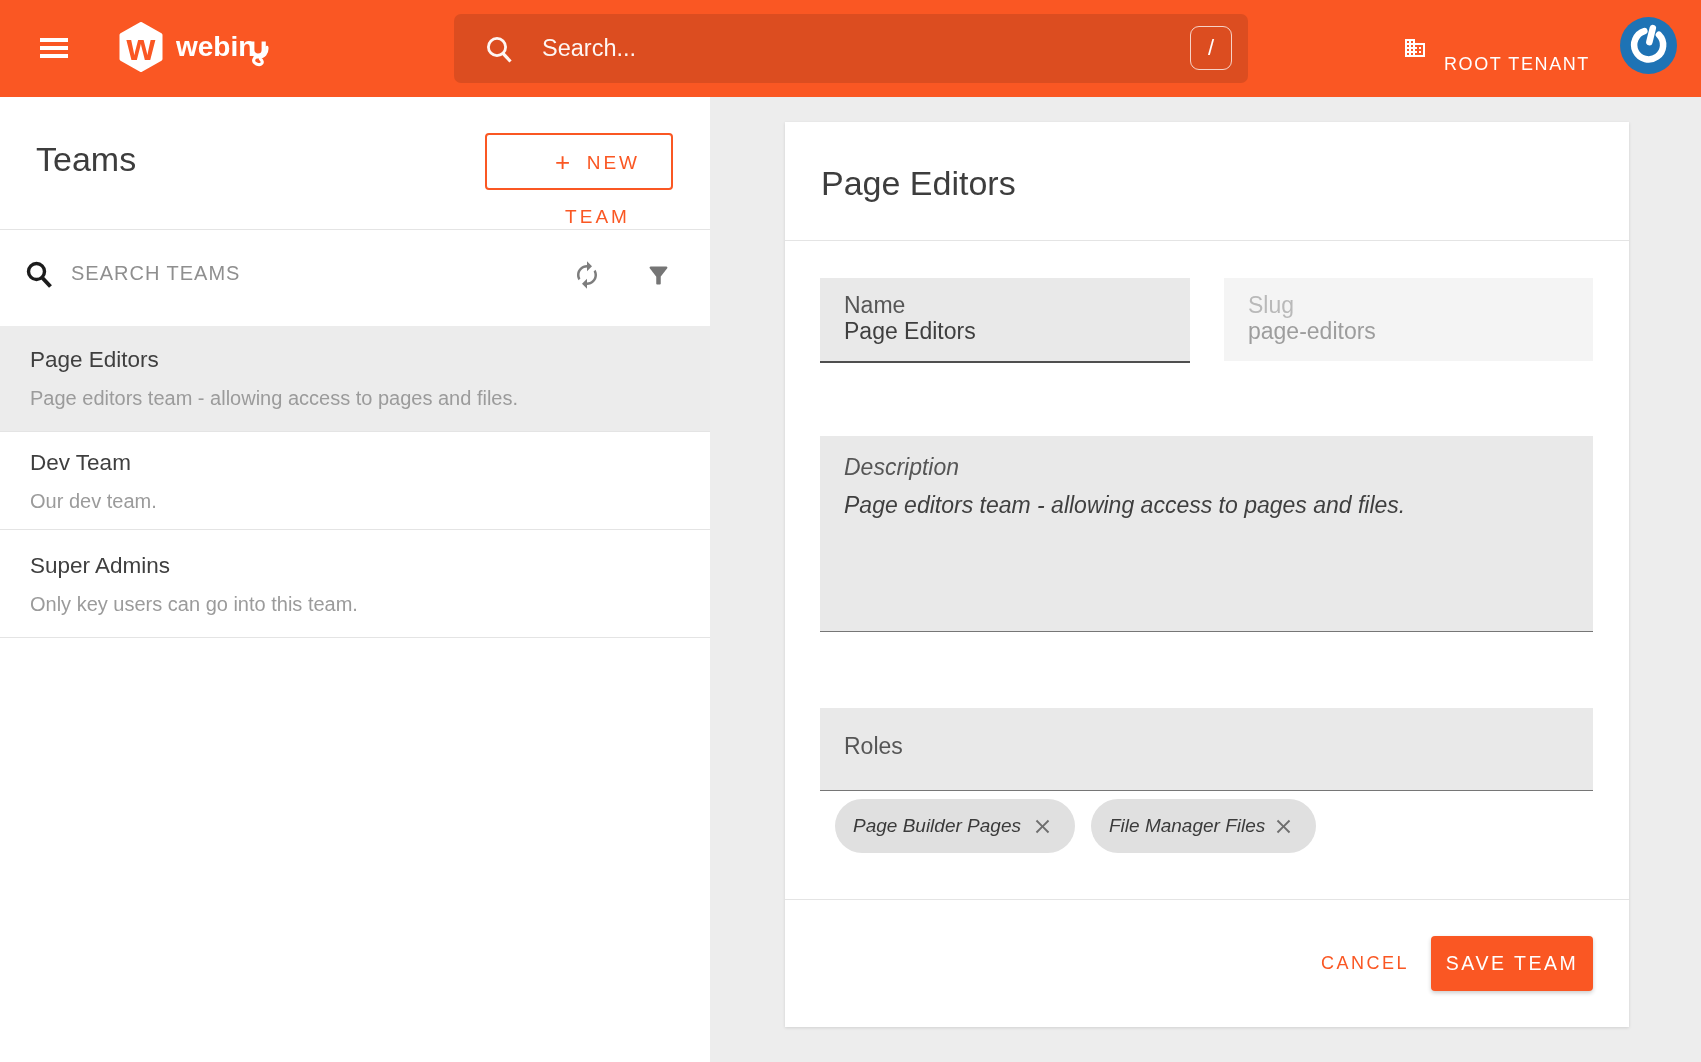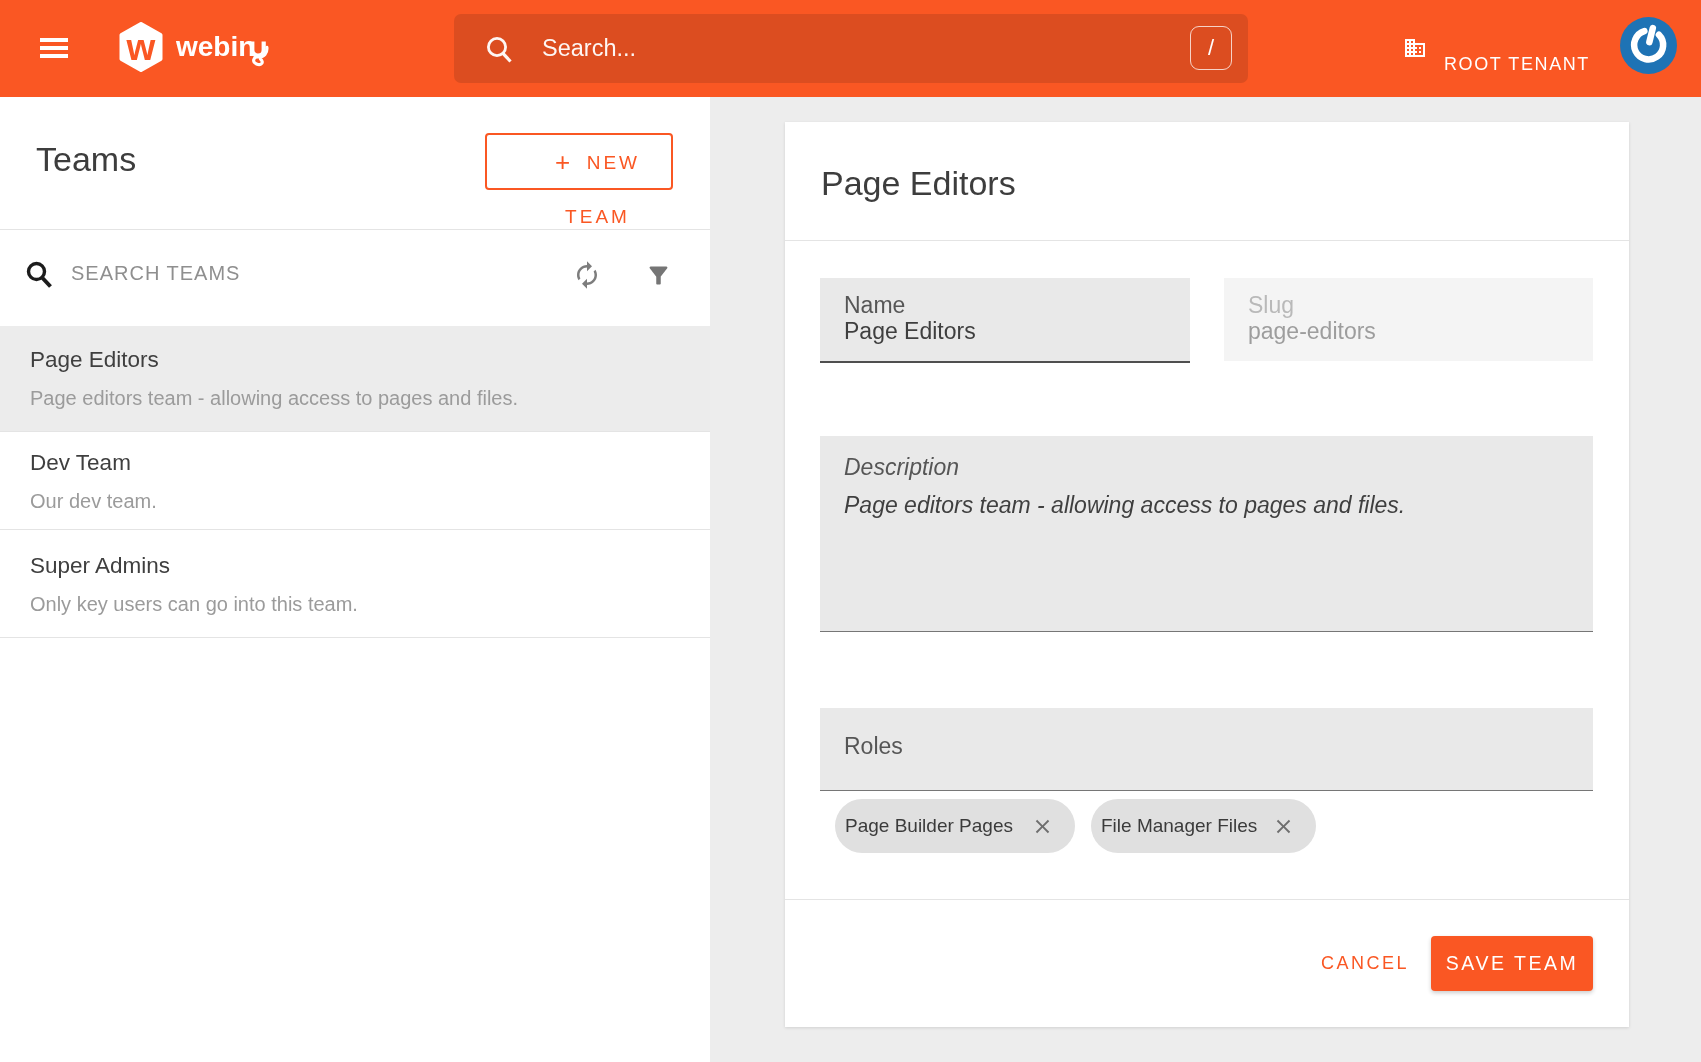--- a/index.html
+++ b/index.html
@@ -45,21 +45,21 @@
   #fslug .flabel { color:#b9b9b9; }
   #fslug .fvalue { color:#9d9d9d; }
   #fdesc { left:35px; top:314px; width:773px; height:196px; border-bottom:1px solid #767676;font-style:italic; }
   #froles { left:35px; top:586px; width:773px; height:83px; border-bottom:1px solid #767676; }
   #froles .rlabel { position:absolute; left:24px; top:25px; font-size:23px; color:#565656; }
 
   .chip { position:absolute; top:677px; height:54px; background:#e0e0e0; border-radius:27px;
           font-size:19px; color:#3b3b3b; line-height:54px; }
   #chip1 { left:50px; width:240px; }
   #chip2 { left:306px; width:225px; }
-  .chip span { margin-left:10px; }
+  .chip span { margin-left:18px;font-style:italic; }
   .chipx { position:absolute; top:15.5px; width:23px; height:23px; }
 
   #carddiv2 { left:0; top:777px; width:844px; }
   #cancel { left:536px; top:831px; font-size:18px; letter-spacing:2.5px; color:#fa5723; }
   #saveteam { left:646px; top:814px; width:162px; height:55px; background:#fa5723; border-radius:4px;
               color:#fff; font-size:19.5px; letter-spacing:2.5px; text-align:center; line-height:55px;
               box-shadow:0 2px 4px rgba(0,0,0,0.2); }
 </style>
 </head>
 <body>

